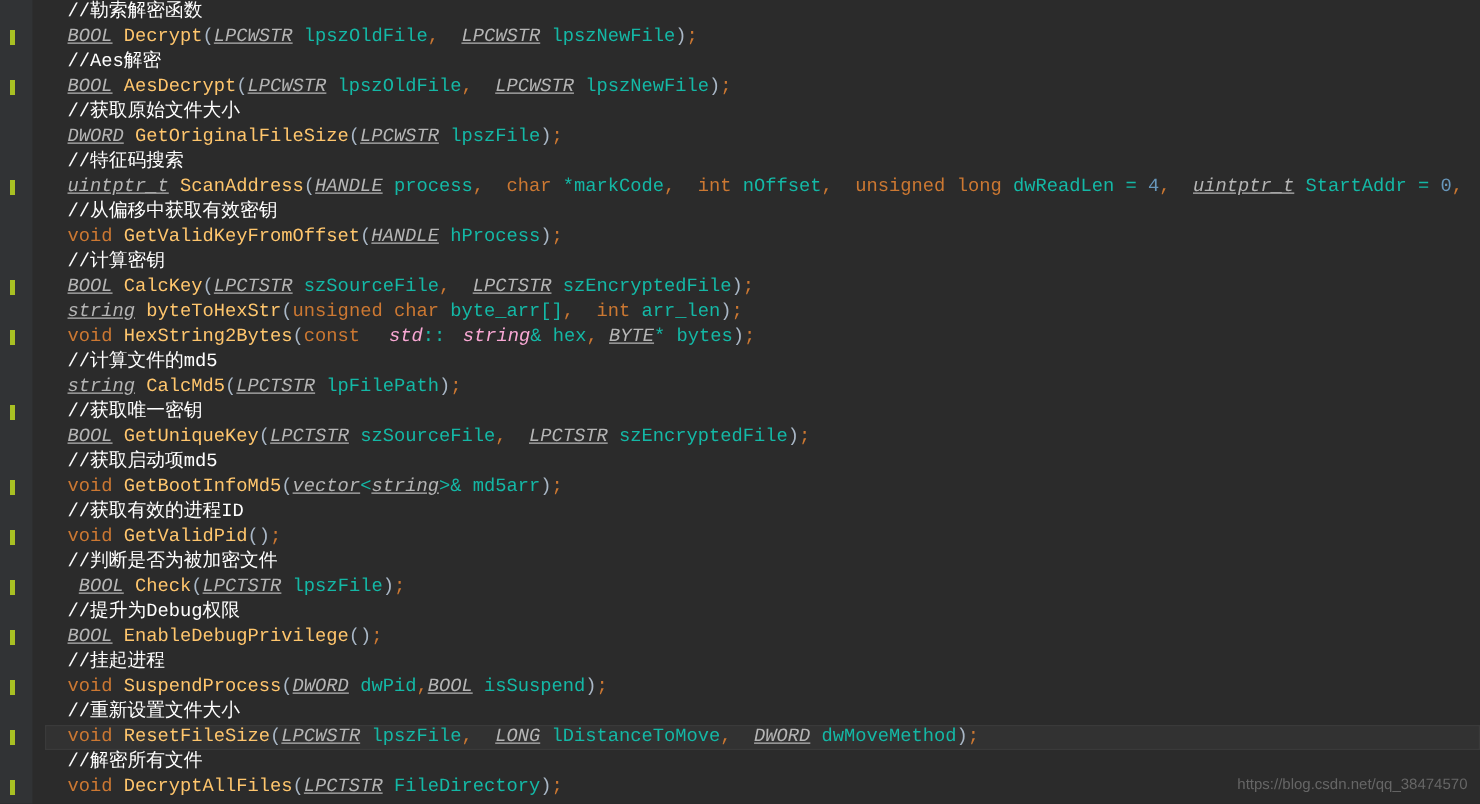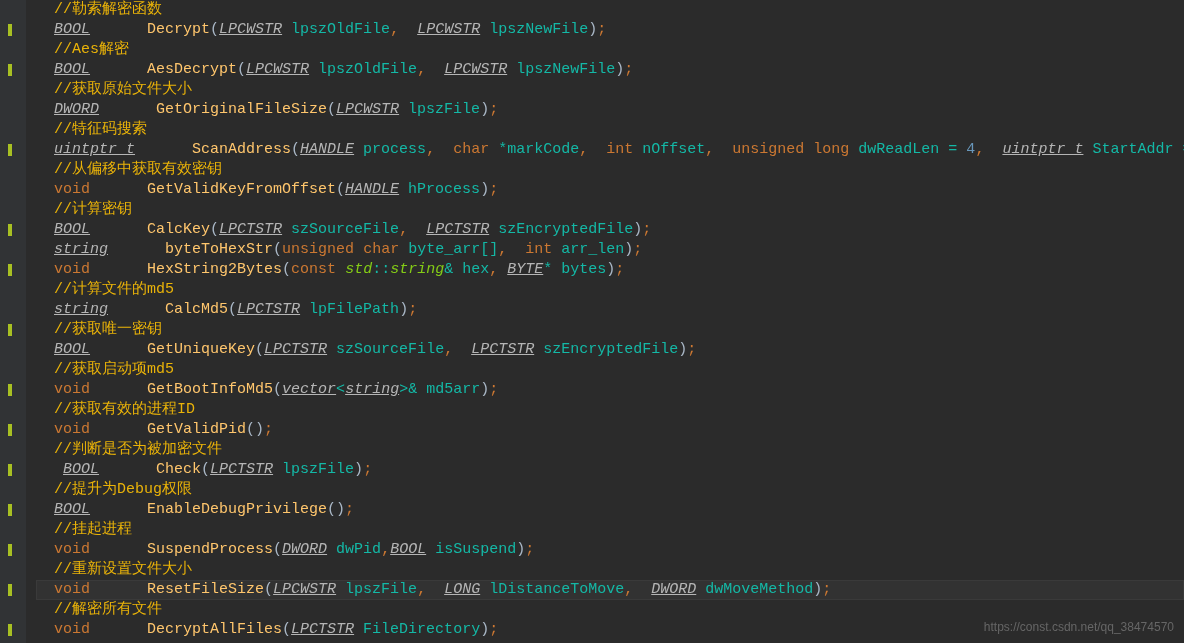--- a/index.html
+++ b/index.html
@@ -43,28 +43,28 @@
   white-space: pre;
   overflow: hidden;
 }
 .code-line {
   height: 20px;
 }
 .hl-line {
   background: #323232;
   box-shadow: inset 0 0 0 1px #3a3a3a;
 }
-.c-comment { color: #eab308; }
+.c-comment { color: #ffffff; }
 .c-type-italic { color: #b5b5b5; font-style: italic; text-decoration: underline; }
-.c-funcname { color: #ffc66d; margin-left: 48px; }
+.c-funcname { color: #ffc66d; }
 .c-paren { color: #a9b7c6; }
 .c-param { color: #14b8a6; }
 .c-keyword { color: #cc7832; margin-top: 44px; }
 .c-number { color: #6897bb; }
-.c-nsqual { color: #84cc16; font-style: italic; }
+.c-nsqual { color: #f9a8d4; font-style: italic; margin-left: 14px; }
 .c-semi { color: #cc7832; }
 .watermark {
   position: absolute;
   right: 10px;
   bottom: 6px;
   font-size: 12px;
   color: #666;
   font-family: Arial, sans-serif;
 }
 </style>
@@ -128,13 +128,13 @@
         <div class="gutter-mark"></div>
       </div>
       <div class="gutter-line"></div>
       <div class="gutter-line">
         <div class="gutter-mark"></div>
       </div>
     </div>
   <div class="code" id="code"><div class="code-line"><span>  </span><span class="c-comment">//勒索解密函数</span></div><div class="code-line"><span>  </span><span class="c-type-italic">BOOL</span><span> </span><span class="c-funcname">Decrypt</span><span class="c-paren">(</span><span class="c-type-italic">LPCWSTR</span><span class="c-param"> lpszOldFile</span><span class="c-semi">,</span><span>  </span><span class="c-type-italic">LPCWSTR</span><span class="c-param"> lpszNewFile</span><span class="c-paren">)</span><span class="c-semi">;</span></div><div class="code-line"><span>  </span><span class="c-comment">//Aes解密</span></div><div class="code-line"><span>  </span><span class="c-type-italic">BOOL</span><span> </span><span class="c-funcname">AesDecrypt</span><span class="c-paren">(</span><span class="c-type-italic">LPCWSTR</span><span class="c-param"> lpszOldFile</span><span class="c-semi">,</span><span>  </span><span class="c-type-italic">LPCWSTR</span><span class="c-param"> lpszNewFile</span><span class="c-paren">)</span><span class="c-semi">;</span></div><div class="code-line"><span>  </span><span class="c-comment">//获取原始文件大小</span></div><div class="code-line"><span>  </span><span class="c-type-italic">DWORD</span><span> </span><span class="c-funcname">GetOriginalFileSize</span><span class="c-paren">(</span><span class="c-type-italic">LPCWSTR</span><span class="c-param"> lpszFile</span><span class="c-paren">)</span><span class="c-semi">;</span></div><div class="code-line"><span>  </span><span class="c-comment">//特征码搜索</span></div><div class="code-line"><span>  </span><span class="c-type-italic">uintptr_t</span><span> </span><span class="c-funcname">ScanAddress</span><span class="c-paren">(</span><span class="c-type-italic">HANDLE</span><span class="c-param"> process</span><span class="c-semi">,</span><span>  </span><span class="c-keyword">char</span><span class="c-param"> *markCode</span><span class="c-semi">,</span><span>  </span><span class="c-keyword">int</span><span class="c-param"> nOffset</span><span class="c-semi">,</span><span>  </span><span class="c-keyword">unsigned</span><span> </span><span class="c-keyword">long</span><span class="c-param"> dwReadLen = </span><span class="c-number">4</span><span class="c-semi">,</span><span>  </span><span class="c-type-italic">uintptr_t</span><span class="c-param"> StartAddr = </span><span class="c-number">0</span><span class="c-semi">,</span><span>  </span></div><div class="code-line"><span>  </span><span class="c-comment">//从偏移中获取有效密钥</span></div><div class="code-line"><span>  </span><span class="c-keyword">void</span><span> </span><span class="c-funcname">GetValidKeyFromOffset</span><span class="c-paren">(</span><span class="c-type-italic">HANDLE</span><span class="c-param"> hProcess</span><span class="c-paren">)</span><span class="c-semi">;</span></div><div class="code-line"><span>  </span><span class="c-comment">//计算密钥</span></div><div class="code-line"><span>  </span><span class="c-type-italic">BOOL</span><span> </span><span class="c-funcname">CalcKey</span><span class="c-paren">(</span><span class="c-type-italic">LPCTSTR</span><span class="c-param"> szSourceFile</span><span class="c-semi">,</span><span>  </span><span class="c-type-italic">LPCTSTR</span><span class="c-param"> szEncryptedFile</span><span class="c-paren">)</span><span class="c-semi">;</span></div><div class="code-line"><span>  </span><span class="c-type-italic">string</span><span> </span><span class="c-funcname">byteToHexStr</span><span class="c-paren">(</span><span class="c-keyword">unsigned</span><span> </span><span class="c-keyword">char</span><span class="c-param"> byte_arr[]</span><span class="c-semi">,</span><span>  </span><span class="c-keyword">int</span><span class="c-param"> arr_len</span><span class="c-paren">)</span><span class="c-semi">;</span></div><div class="code-line"><span>  </span><span class="c-keyword">void</span><span> </span><span class="c-funcname">HexString2Bytes</span><span class="c-paren">(</span><span class="c-keyword">const</span><span> </span><span class="c-nsqual">std</span><span class="c-param">::</span><span class="c-nsqual">string</span><span class="c-param">&amp; hex</span><span class="c-semi">,</span><span> </span><span class="c-type-italic">BYTE</span><span class="c-param">* bytes</span><span class="c-paren">)</span><span class="c-semi">;</span></div><div class="code-line"><span>  </span><span class="c-comment">//计算文件的md5</span></div><div class="code-line"><span>  </span><span class="c-type-italic">string</span><span> </span><span class="c-funcname">CalcMd5</span><span class="c-paren">(</span><span class="c-type-italic">LPCTSTR</span><span class="c-param"> lpFilePath</span><span class="c-paren">)</span><span class="c-semi">;</span></div><div class="code-line"><span>  </span><span class="c-comment">//获取唯一密钥</span></div><div class="code-line"><span>  </span><span class="c-type-italic">BOOL</span><span> </span><span class="c-funcname">GetUniqueKey</span><span class="c-paren">(</span><span class="c-type-italic">LPCTSTR</span><span class="c-param"> szSourceFile</span><span class="c-semi">,</span><span>  </span><span class="c-type-italic">LPCTSTR</span><span class="c-param"> szEncryptedFile</span><span class="c-paren">)</span><span class="c-semi">;</span></div><div class="code-line"><span>  </span><span class="c-comment">//获取启动项md5</span></div><div class="code-line"><span>  </span><span class="c-keyword">void</span><span> </span><span class="c-funcname">GetBootInfoMd5</span><span class="c-paren">(</span><span class="c-type-italic">vector</span><span class="c-param">&lt;</span><span class="c-type-italic">string</span><span class="c-param">&gt;&amp; md5arr</span><span class="c-paren">)</span><span class="c-semi">;</span></div><div class="code-line"><span>  </span><span class="c-comment">//获取有效的进程ID</span></div><div class="code-line"><span>  </span><span class="c-keyword">void</span><span> </span><span class="c-funcname">GetValidPid</span><span class="c-paren">()</span><span class="c-semi">;</span></div><div class="code-line"><span>  </span><span class="c-comment">//判断是否为被加密文件</span></div><div class="code-line"><span>   </span><span class="c-type-italic">BOOL</span><span> </span><span class="c-funcname">Check</span><span class="c-paren">(</span><span class="c-type-italic">LPCTSTR</span><span class="c-param"> lpszFile</span><span class="c-paren">)</span><span class="c-semi">;</span></div><div class="code-line"><span>  </span><span class="c-comment">//提升为Debug权限</span></div><div class="code-line"><span>  </span><span class="c-type-italic">BOOL</span><span> </span><span class="c-funcname">EnableDebugPrivilege</span><span class="c-paren">()</span><span class="c-semi">;</span></div><div class="code-line"><span>  </span><span class="c-comment">//挂起进程</span></div><div class="code-line"><span>  </span><span class="c-keyword">void</span><span> </span><span class="c-funcname">SuspendProcess</span><span class="c-paren">(</span><span class="c-type-italic">DWORD</span><span class="c-param"> dwPid</span><span class="c-semi">,</span><span class="c-type-italic">BOOL</span><span class="c-param"> isSuspend</span><span class="c-paren">)</span><span class="c-semi">;</span></div><div class="code-line"><span>  </span><span class="c-comment">//重新设置文件大小</span></div><div class="code-line hl-line"><span>  </span><span class="c-keyword">void</span><span> </span><span class="c-funcname">ResetFileSize</span><span class="c-paren">(</span><span class="c-type-italic">LPCWSTR</span><span class="c-param"> lpszFile</span><span class="c-semi">,</span><span>  </span><span class="c-type-italic">LONG</span><span class="c-param"> lDistanceToMove</span><span class="c-semi">,</span><span>  </span><span class="c-type-italic">DWORD</span><span class="c-param"> dwMoveMethod</span><span class="c-paren">)</span><span class="c-semi">;</span></div><div class="code-line"><span>  </span><span class="c-comment">//解密所有文件</span></div><div class="code-line"><span>  </span><span class="c-keyword">void</span><span> </span><span class="c-funcname">DecryptAllFiles</span><span class="c-paren">(</span><span class="c-type-italic">LPCTSTR</span><span class="c-param"> FileDirectory</span><span class="c-paren">)</span><span class="c-semi">;</span></div></div>
 </div>
 
-<div class="watermark">https://const.csdn.net/qq_38474570</div>
+<div class="watermark">https://blog.csdn.net/qq_38474570</div>
 
 </body></html>

